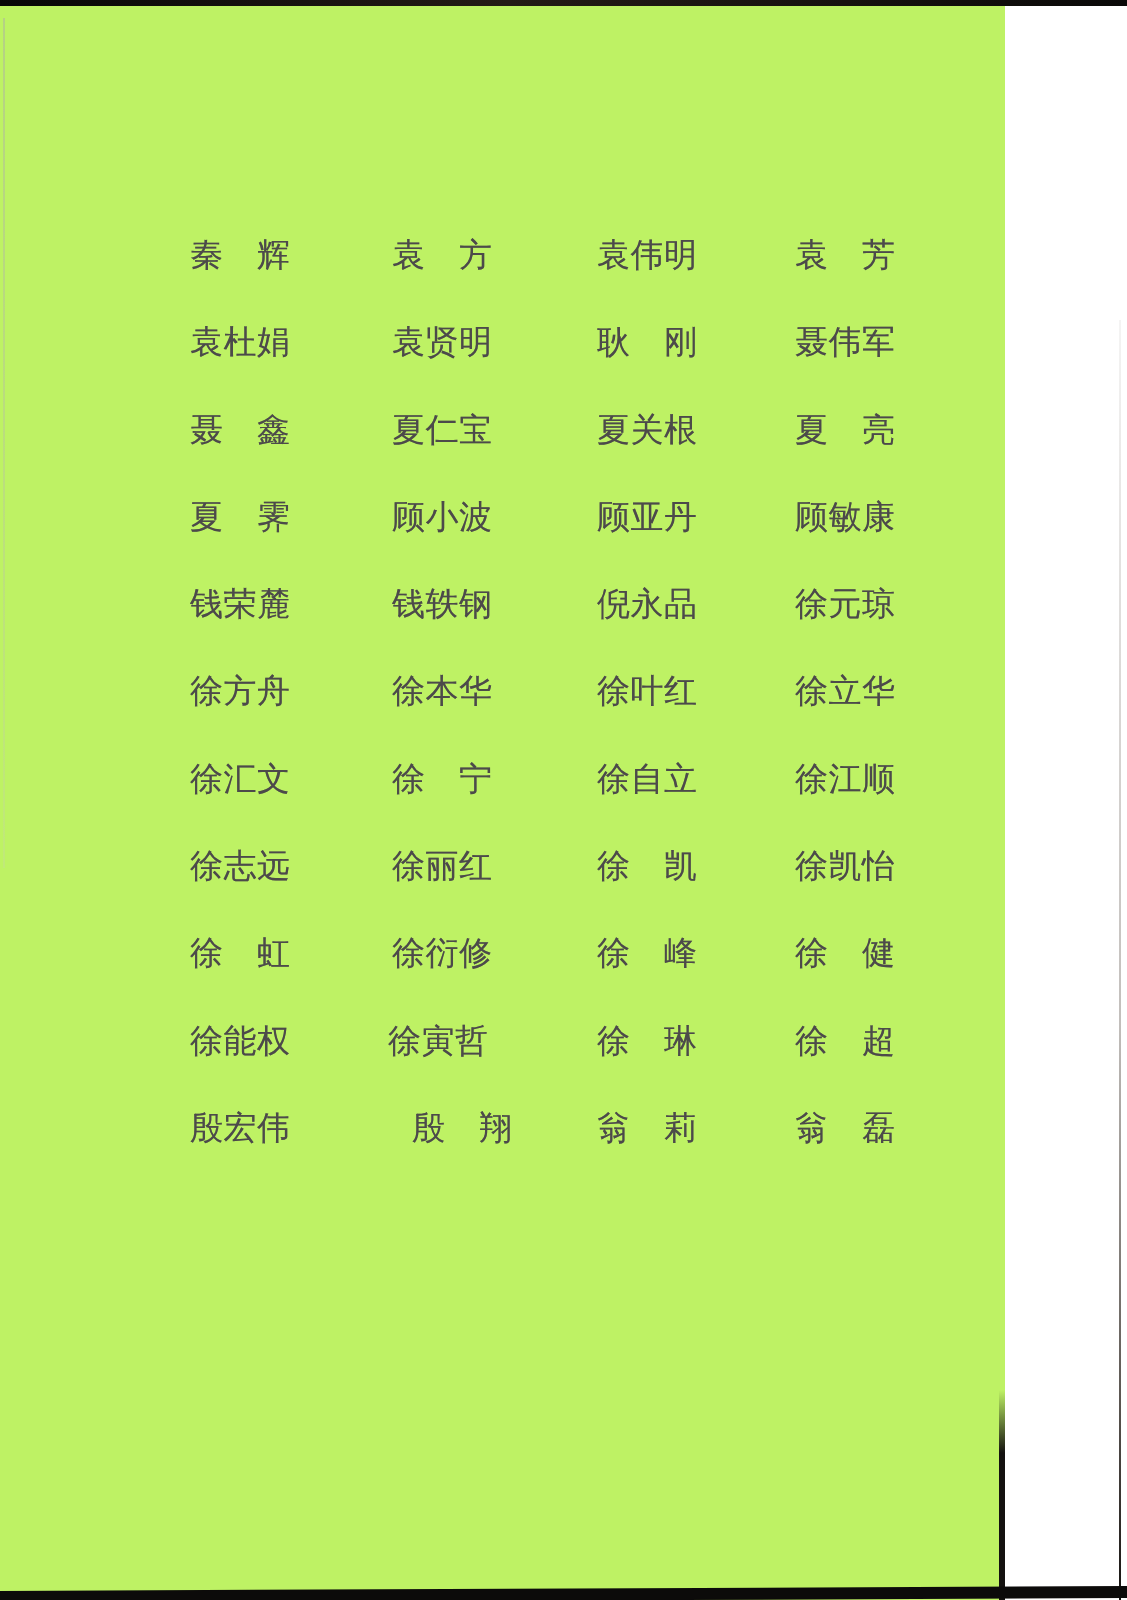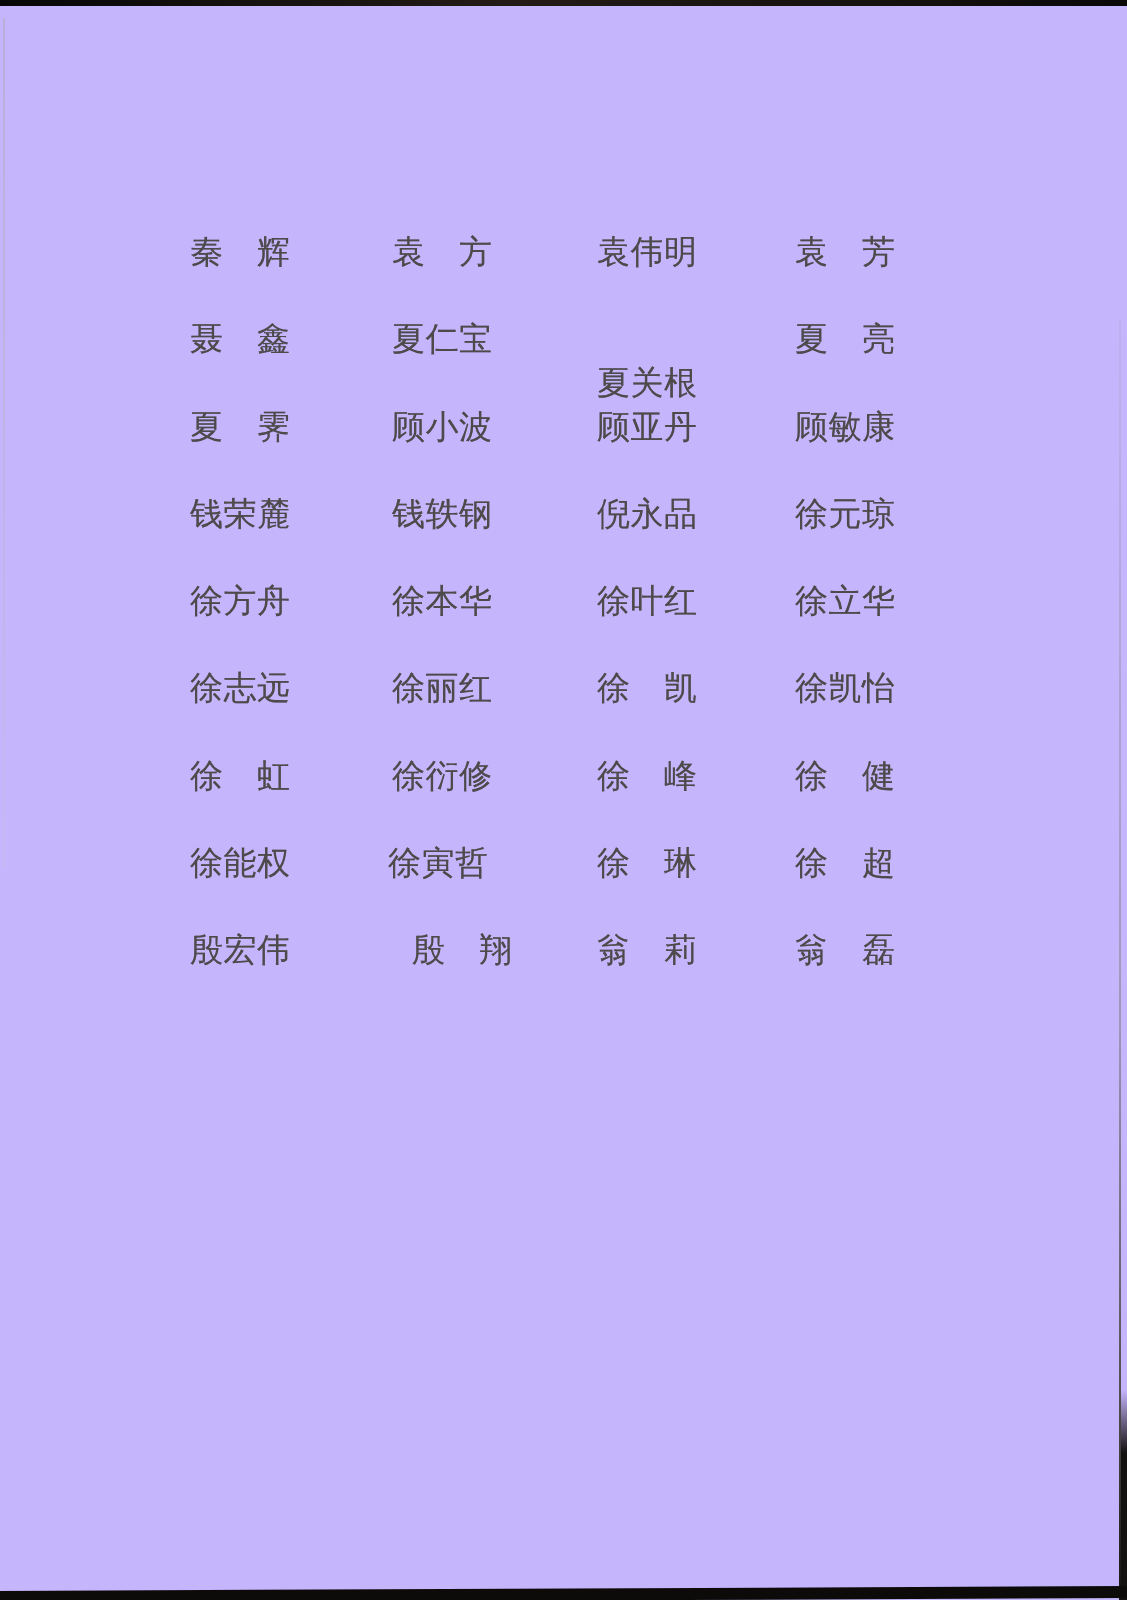--- a/index.html
+++ b/index.html
@@ -5,24 +5,24 @@
   html, body {
     margin: 0;
     padding: 0;
     width: 1127px;
     height: 1600px;
     overflow: hidden;
     background: #ffffff;
   }
   .page {
     position: relative;
-    width: 1127px;
+    width: 1005px;
     height: 1600px;
-    background: #c4b5fd;
-    font-family: Liberation Mono, monospace;
+    background: #bef264;
+    font-family: Liberation Serif, serif;
   }
   
   .edge-top {
     position: absolute;
     top: 0; left: 0;
     width: 1127px; height: 6px;
     background: linear-gradient(to right, #070707, #231b16 45%, #16120f 75%, #0a0908);
   }
   .edge-bottom {
     position: absolute;
@@ -85,42 +85,54 @@
   <div class="edge-right-line"></div>
   <div class="edge-right-corner"></div>
   <div class="name-grid">
       <div class="name-row">
         <span class="name-cell" style="left: 0px;">秦　辉</span>
         <span class="name-cell" style="left: 202px;">袁　方</span>
         <span class="name-cell" style="left: 407px;">袁伟明</span>
         <span class="name-cell" style="left: 605px;">袁　芳</span>
       </div>
       <div class="name-row">
+        <span class="name-cell" style="left: 0px;">袁杜娟</span>
+        <span class="name-cell" style="left: 202px;">袁贤明</span>
+        <span class="name-cell" style="left: 407px;">耿　刚</span>
+        <span class="name-cell" style="left: 605px;">聂伟军</span>
+      </div>
+      <div class="name-row">
         <span class="name-cell" style="left: 0px;">聂　鑫</span>
         <span class="name-cell" style="left: 202px;">夏仁宝</span>
-        <span class="name-cell" style="left: 407px; margin-top: 44px;">夏关根</span>
+        <span class="name-cell" style="left: 407px;">夏关根</span>
         <span class="name-cell" style="left: 605px;">夏　亮</span>
       </div>
       <div class="name-row">
         <span class="name-cell" style="left: 0px;">夏　霁</span>
         <span class="name-cell" style="left: 202px; text-align: center;">顾小波</span>
         <span class="name-cell" style="left: 407px;">顾亚丹</span>
         <span class="name-cell" style="left: 605px;">顾敏康</span>
       </div>
       <div class="name-row">
         <span class="name-cell" style="left: 0px;">钱荣麓</span>
         <span class="name-cell" style="left: 202px;">钱轶钢</span>
         <span class="name-cell" style="left: 407px;">倪永品</span>
         <span class="name-cell" style="left: 605px;">徐元琼</span>
       </div>
       <div class="name-row">
         <span class="name-cell" style="left: 0px;">徐方舟</span>
         <span class="name-cell" style="left: 202px;">徐本华</span>
         <span class="name-cell" style="left: 407px;">徐叶红</span>
         <span class="name-cell" style="left: 605px;">徐立华</span>
+      </div>
+      <div class="name-row">
+        <span class="name-cell" style="left: 0px;">徐汇文</span>
+        <span class="name-cell" style="left: 202px;">徐　宁</span>
+        <span class="name-cell" style="left: 407px;">徐自立</span>
+        <span class="name-cell" style="left: 605px;">徐江顺</span>
       </div>
       <div class="name-row">
         <span class="name-cell" style="left: 0px;">徐志远</span>
         <span class="name-cell" style="left: 202px;">徐丽红</span>
         <span class="name-cell" style="left: 407px;">徐　凯</span>
         <span class="name-cell" style="left: 605px;">徐凯怡</span>
       </div>
       <div class="name-row">
         <span class="name-cell" style="left: 0px;">徐　虹</span>
         <span class="name-cell" style="left: 202px;">徐衍修</span>

